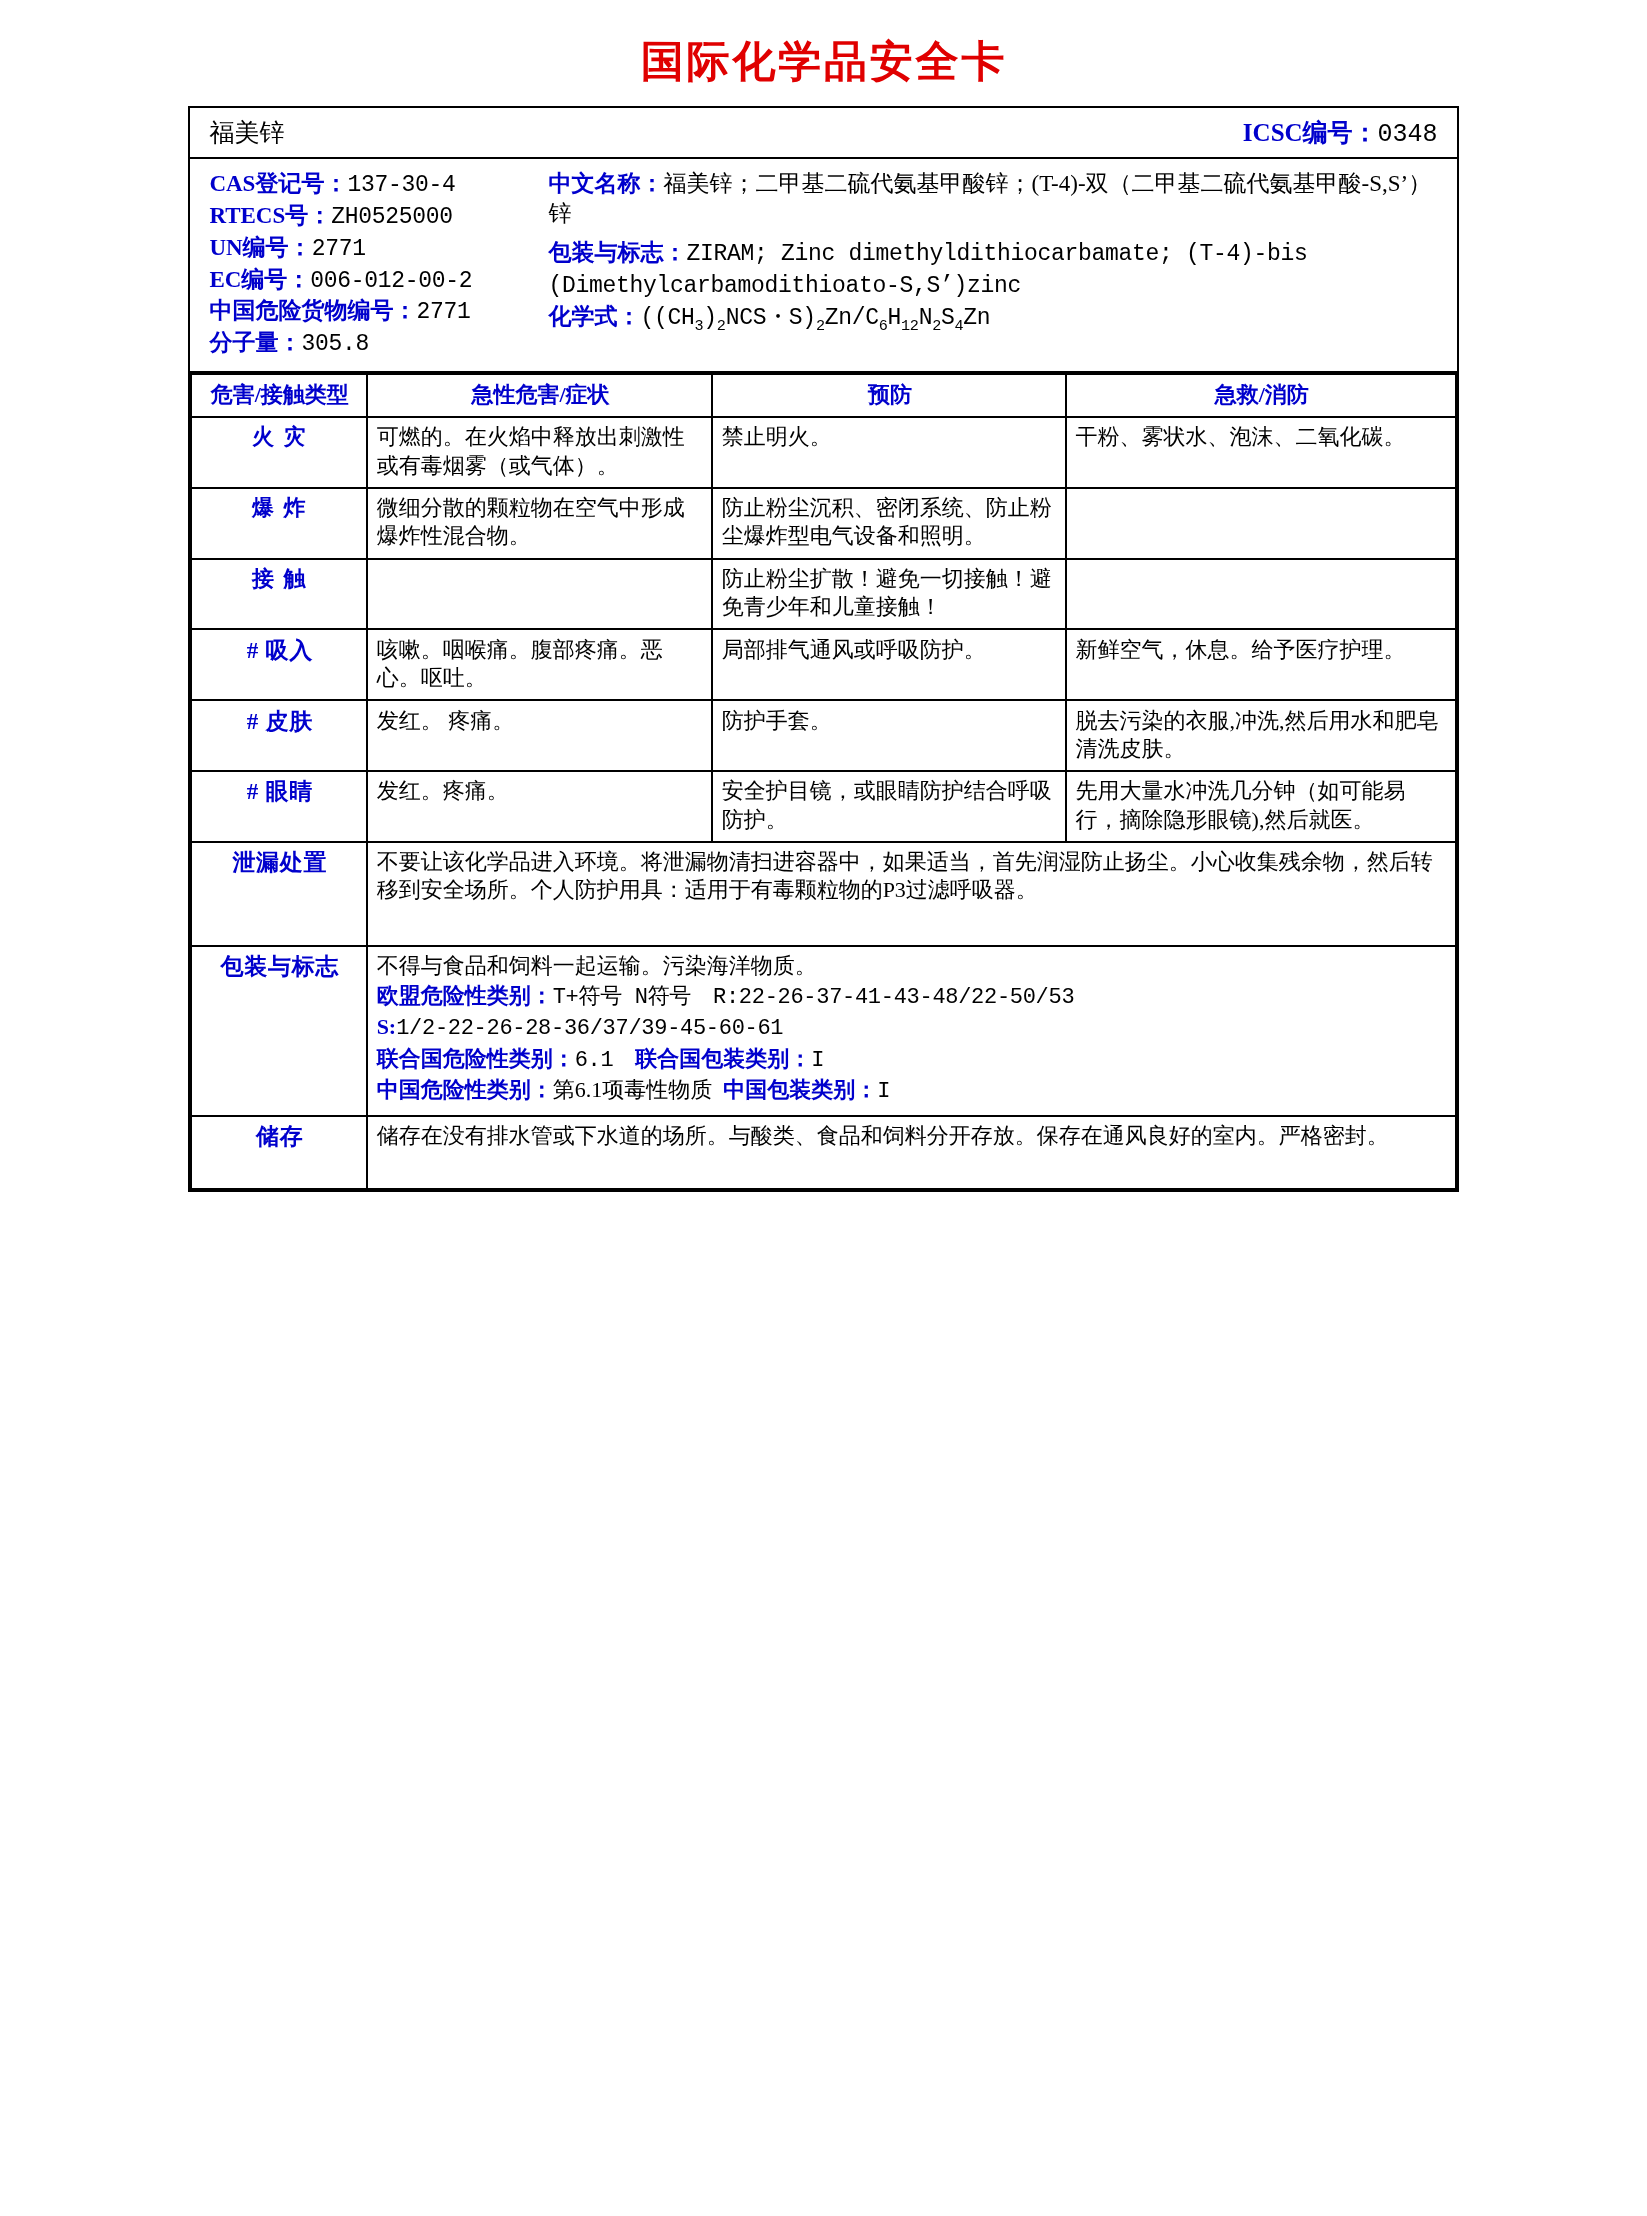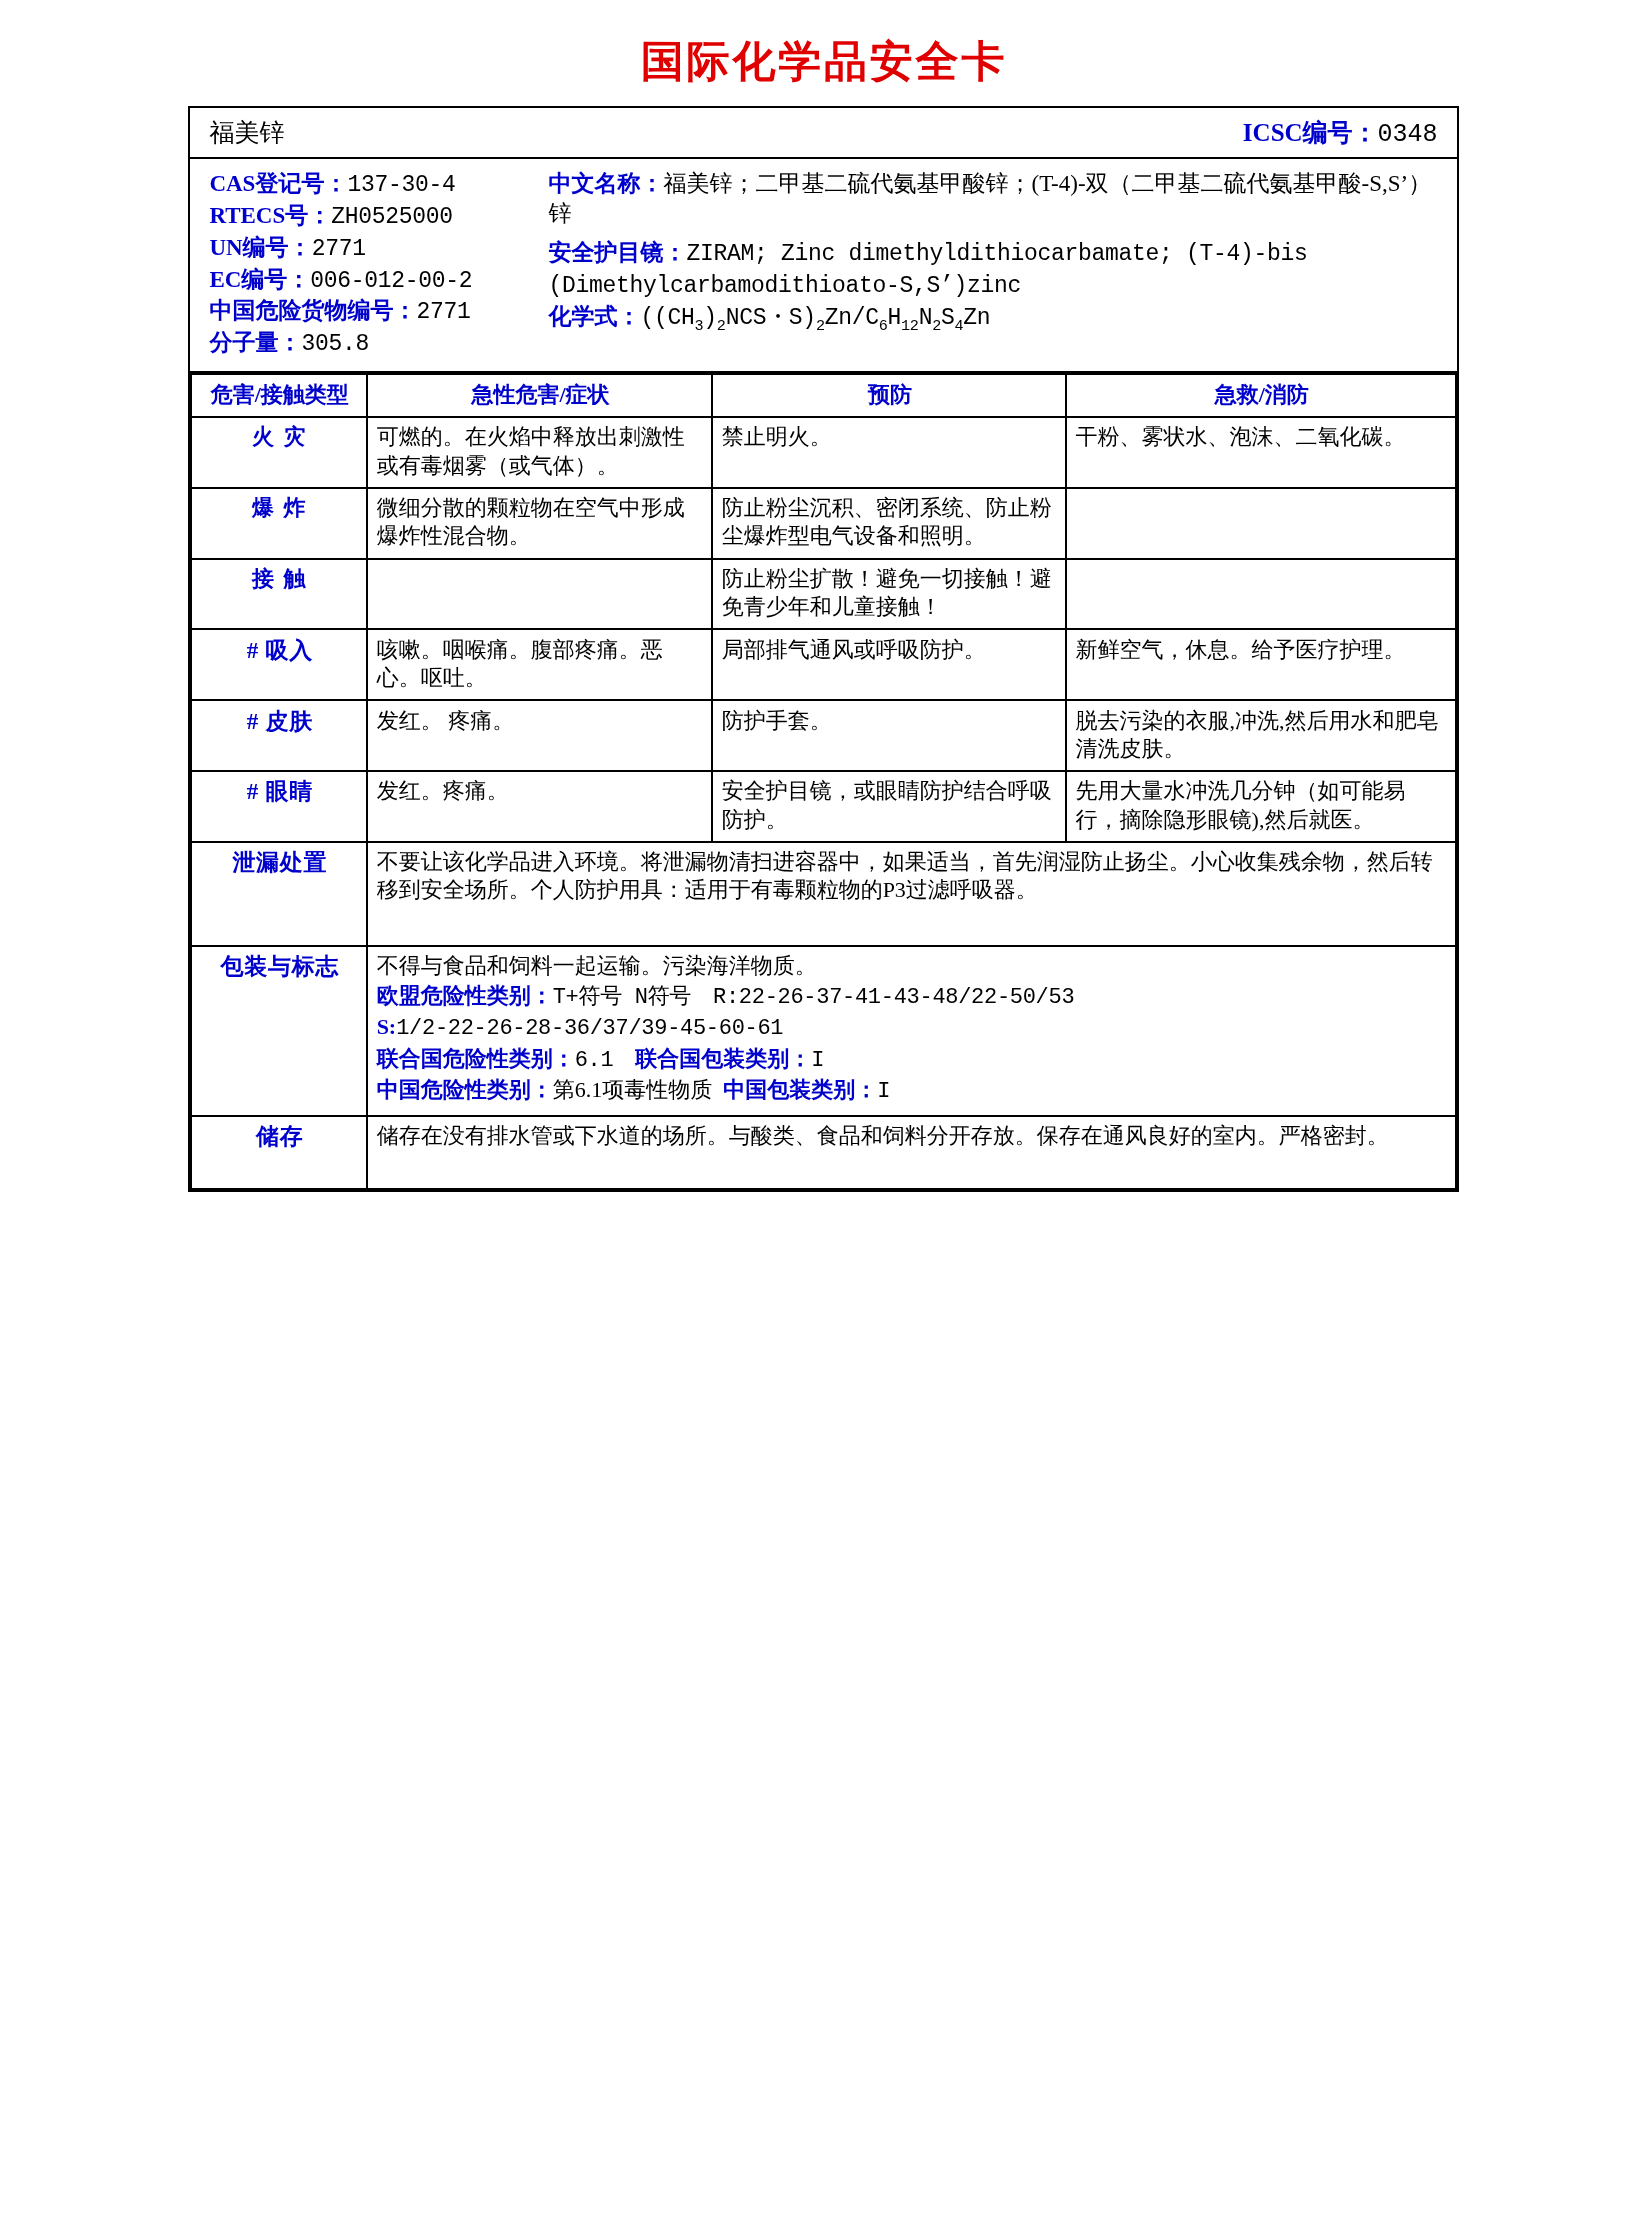--- a/index.html
+++ b/index.html
@@ -165,21 +165,21 @@
         <div class="ident-line">
           <span class="lbl-blue">分子量：</span><span class="mono">305.8</span>
         </div>
       </div>
       <div class="ident-right">
         <div class="ident-line">
           <span class="lbl-blue">中文名称：</span><span>福美锌；二甲基二硫代氨基甲酸锌；(T-4)-双（二甲基二硫代氨基甲酸-S,S’）锌</span>
         </div>
         <div class="ident-line" style="height:9.7px;"></div>
         <div class="ident-line">
-          <span class="lbl-blue">安全护目镜：</span><span class="mono">ZIRAM; Zinc dimethyldithiocarbamate; (T-4)-bis (Dimethylcarbamodithioato-S,S’)zinc</span>
+          <span class="lbl-blue">包装与标志：</span><span class="mono">ZIRAM; Zinc dimethyldithiocarbamate; (T-4)-bis (Dimethylcarbamodithioato-S,S’)zinc</span>
         </div>
         <div class="ident-line formula">
           <span class="lbl-blue">化学式：</span><span class="mono">((CH<sub>3</sub>)<sub>2</sub>NCS・S)<sub>2</sub>Zn/C<sub>6</sub>H<sub>12</sub>N<sub>2</sub>S<sub>4</sub>Zn</span>
         </div>
       </div>
     </div>
 
     <table class="grid">
       <colgroup>
         <col class="col1">

